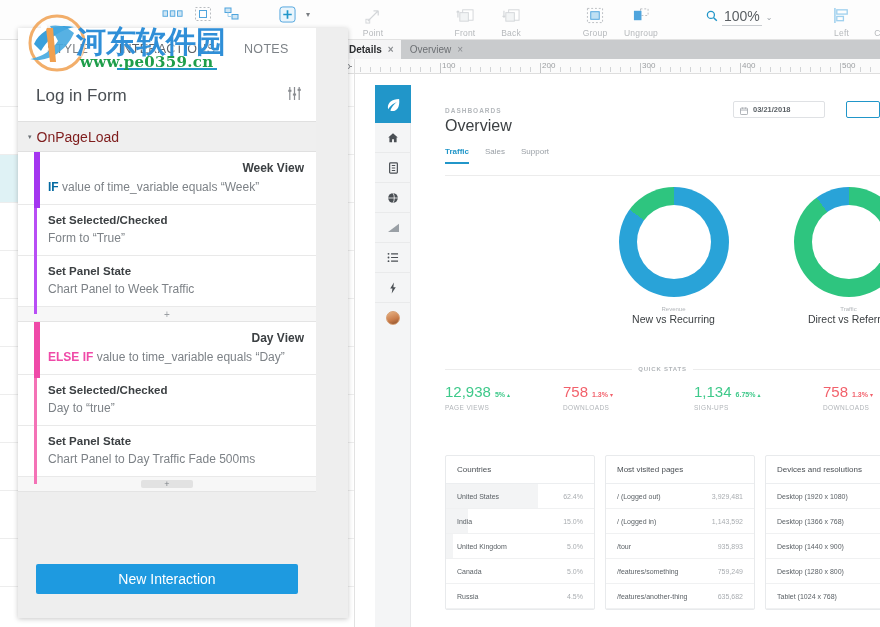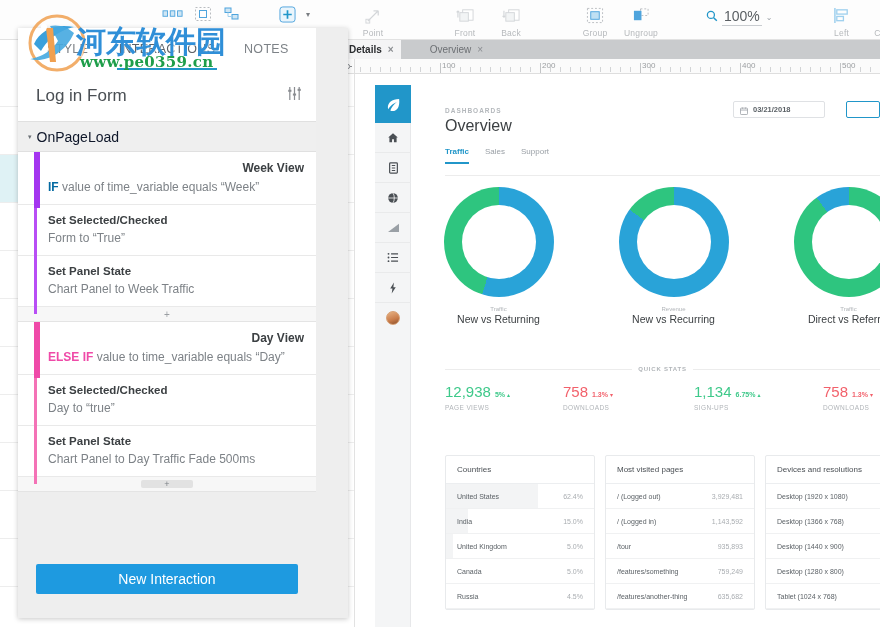--- a/index.html
+++ b/index.html
@@ -27,21 +27,21 @@
   }
   .tbitem .ic { height:22px; display:flex; align-items:center; justify-content:center; }
   .tbitem .lb { font-size:8.5px; color:#b6b9bc; margin-top:2px; letter-spacing:.2px; }
   .zoomwrap { display:flex; align-items:center; gap:4px; margin:0 6px; padding-top:8px; }
   .zoomtext { font-size:14px; color:#5a5f63; border-bottom:1px solid #c9ccd0; padding:0 2px 1px 2px; }
   .zoomcaret { font-size:8px; color:#9aa0a6; }
 
   
   .tabbar {
     position:absolute; left:340px; top:40px; width:540px; height:19px;
-    background:#c9cbcd; display:flex; align-items:stretch;gap:20px;
+    background:#c9cbcd; display:flex; align-items:stretch;
   }
   .tab {
     display:flex; align-items:center; gap:6px; padding:0 7px 0 9px;
     font-size:10px; background:#c9cbcd; color:#6d7074;
   }
   .tab.active { background:#f4f4f5; color:#2b2d30; font-weight:bold; }
   .tab .x { font-size:10px; color:#8a8d91; }
 
   .ruler-h {
     position:absolute; left:340px; top:59px; width:540px; height:15px;
@@ -186,21 +186,21 @@
     display:flex; align-items:center; justify-content:space-between; padding:0 14px 0 18px;
   }
   .panel-title .t { font-size:17px; color:#4a4f54; font-weight:300; }
 
   .evt-head {
     position:absolute; left:0; top:94px; width:298px; height:30px;
     background:#efefef; border-bottom:1px solid #e0e0e0;
     display:flex; align-items:center; padding-left:10px; gap:5px;
   }
   .evt-head .caret { font-size:7px; color:#6c7176; }
-  .evt-head .t { font-size:14px; color:#0f172a; font-weight:500; }
+  .evt-head .t { font-size:14px; color:#7f1d1d; font-weight:500; }
 
   .cases { position:absolute; left:0; top:124px; width:298px; }
   .case { position:relative; background:#fff; }
   .case-stripe { position:absolute; left:16px; top:0; width:6px; }
   .case-stripe-light { position:absolute; left:16px; top:0; width:3px; }
   .case-cond {
     padding:9px 12px 10px 30px; border-bottom:1px solid #e9e9e9; background:#fff;
   }
   .case-cond .nm { font-size:12px; color:#3c4043; font-weight:bold;text-align:right; }
   .case-cond .ds { font-size:12px; color:#7d8287; margin-top:5px; font-weight:300; }
@@ -514,25 +514,20 @@
                 <rect x=".6" y="1.4" width="8.8" height="8" rx="1" fill="none" stroke="#9aa0a6" stroke-width="1"></rect>
                 <path d="M.6 3.8h8.8" stroke="#9aa0a6" stroke-width="1"></path>
                 <path d="M3 .6v1.6M7 .6v1.6" stroke="#9aa0a6" stroke-width="1"></path>
               </svg>
           </span>
           <span class="dtxt">03/21/2018</span>
         </div>
         <div class="datebtn"></div>
 
         <div class="donuts">
-          <div class="donut-cell" style="left:0px;">
-            <div class="donut" id="donut0" style="background: conic-gradient(rgb(41, 163, 216) 0deg, rgb(41, 163, 216) 198deg, rgb(46, 197, 127) 198deg, rgb(46, 197, 127) 360deg);"></div>
-            <div class="donut-lbl1">Traffic</div>
-            <div class="donut-lbl2">New vs Returning</div>
-          </div>
           <div class="donut-cell" style="left:175px;">
             <div class="donut" id="donut1" style="background: conic-gradient(rgb(41, 163, 216) 0deg, rgb(41, 163, 216) 306deg, rgb(46, 197, 127) 306deg, rgb(46, 197, 127) 360deg);"></div>
             <div class="donut-lbl1">Revenue</div>
             <div class="donut-lbl2">New vs Recurring</div>
           </div>
           <div class="donut-cell" style="left:350px;">
             <div class="donut" id="donut2" style="background: conic-gradient(rgb(46, 197, 127) 0deg, rgb(46, 197, 127) 324deg, rgb(41, 163, 216) 324deg, rgb(41, 163, 216) 360deg);"></div>
             <div class="donut-lbl1">Traffic</div>
             <div class="donut-lbl2">Direct vs Referral</div>
           </div>

